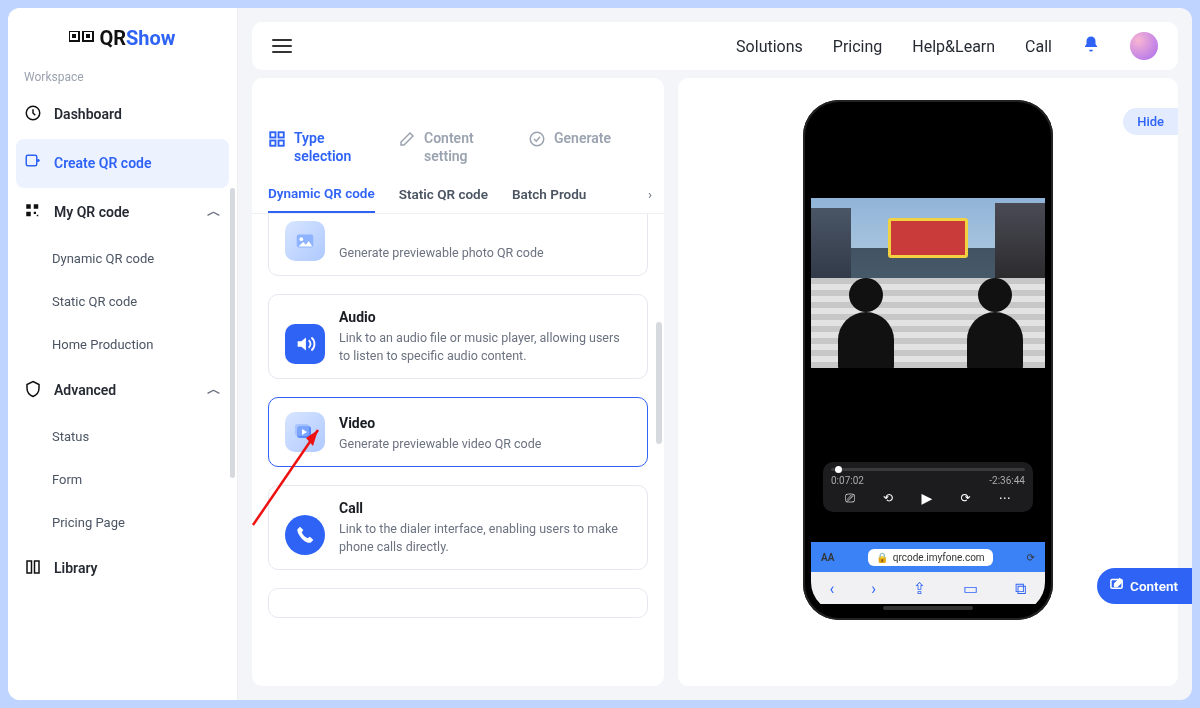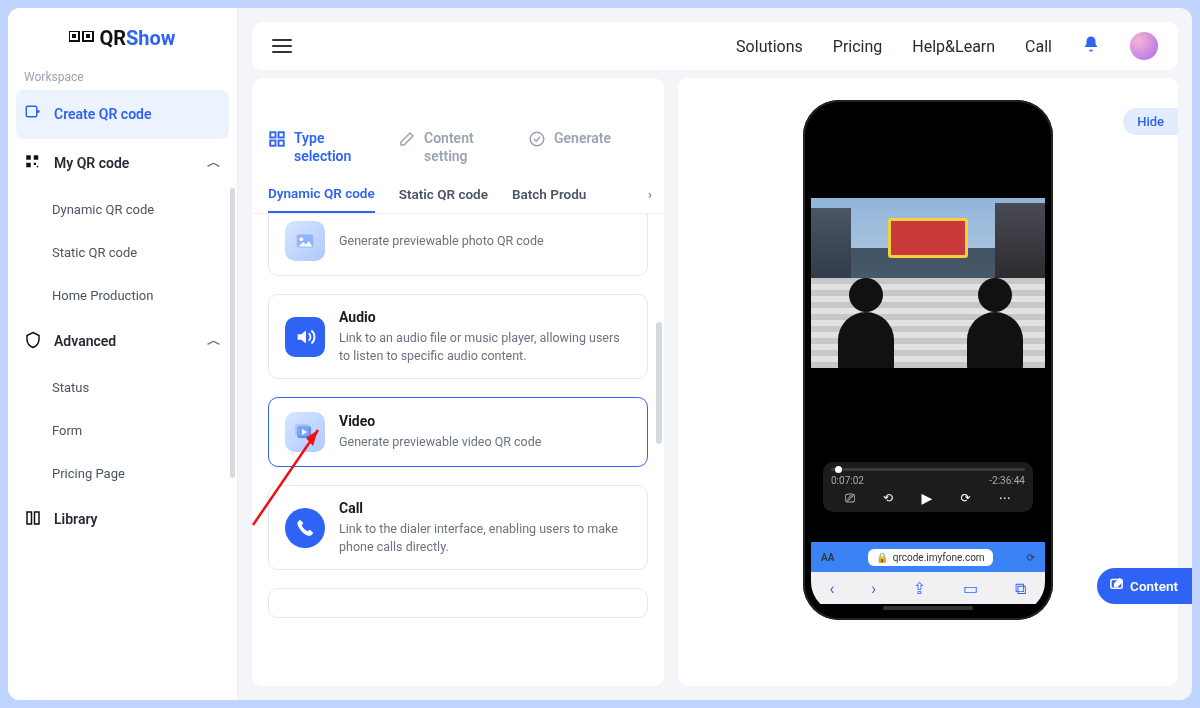--- a/index.html
+++ b/index.html
@@ -149,21 +149,21 @@
 
 .cards-scroll { padding:6px 16px 16px; overflow-y:auto; flex:1;}
 .card {
   border:1px solid #E5E8EE;
   border-radius:10px;
   padding:14px 16px;
   display:flex;
   gap:14px;
   margin-bottom:18px;
   cursor:pointer;
-  align-items:center;
+  align-items:flex-end;
 }
 .card.selected { border-color:#2E63F6; }
 .card-icon {
   width:40px; height:40px; border-radius:10px;
   display:flex; align-items:center; justify-content:center;
   flex-shrink:0;
 }
 .ci-blue-soft { background:linear-gradient(135deg,#D7E5FF,#AFC9FF); color:#2E63F6;}
 .ci-blue-solid { background:#2E63F6; color:#fff;}
 .card-title { font-size:14px; font-weight:700; color:#1a1d23; margin-bottom:4px;}
@@ -253,20 +253,27 @@
             <rect x="0" y="0" width="10" height="10" fill="none" stroke="#111" stroke-width="2"></rect>
             <rect x="3" y="3" width="4" height="4" fill="#111"></rect>
             <rect x="14" y="0" width="10" height="10" fill="none" stroke="#111" stroke-width="2"></rect>
             <rect x="17" y="3" width="4" height="4" fill="#111"></rect>
           </svg>
       </span><span>QR</span><span class="show">Show</span>
     </div>
     <div class="sidebar-scroll">
       <div class="sidebar-section-label">Workspace</div>
 
+      <div class="nav-item">
+        <span><svg width="18" height="18" viewBox="0 0 24 24" fill="none" stroke="#111" stroke-width="2">
+              <circle cx="12" cy="12" r="9"></circle>
+              <path d="M12 7v5l3 3"></path>
+            </svg></span>
+        <span>Dashboard</span>
+      </div>
 
       <div class="nav-item active">
         <span><svg width="18" height="18" viewBox="0 0 24 24" fill="none" stroke="#2E63F6" stroke-width="2">
               <rect x="3" y="3" width="14" height="14" rx="2"></rect>
               <path d="M17 10h4M19 8v4" stroke="#2E63F6"></path>
             </svg></span>
         <span>Create QR code</span>
       </div>
 
       <div class="nav-item">

